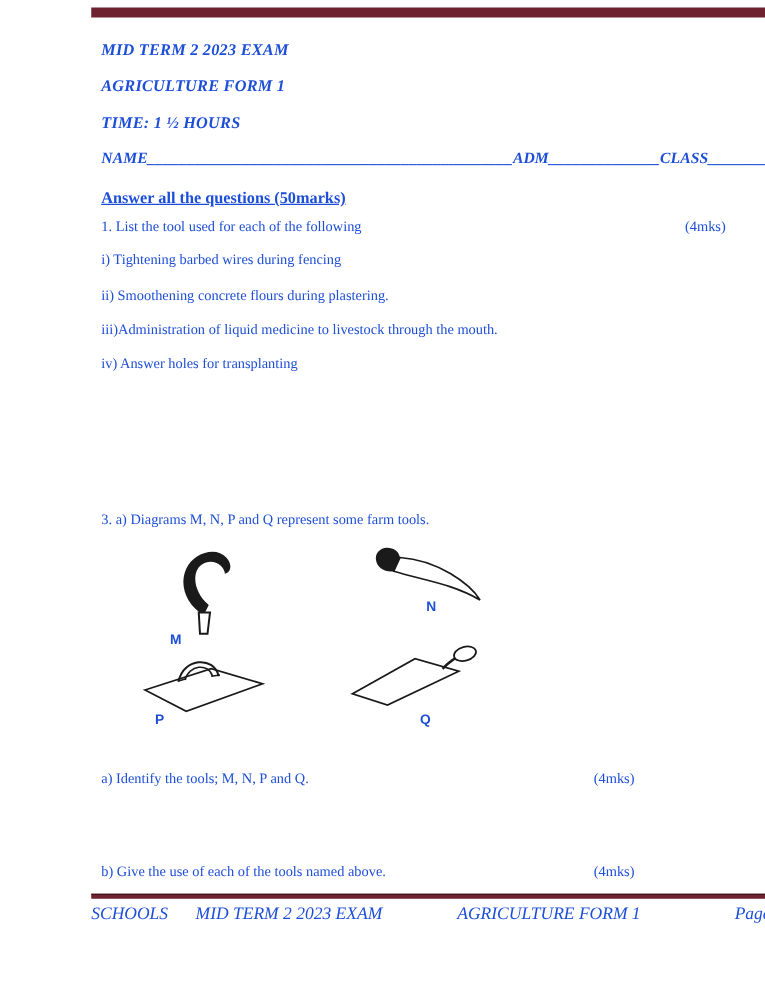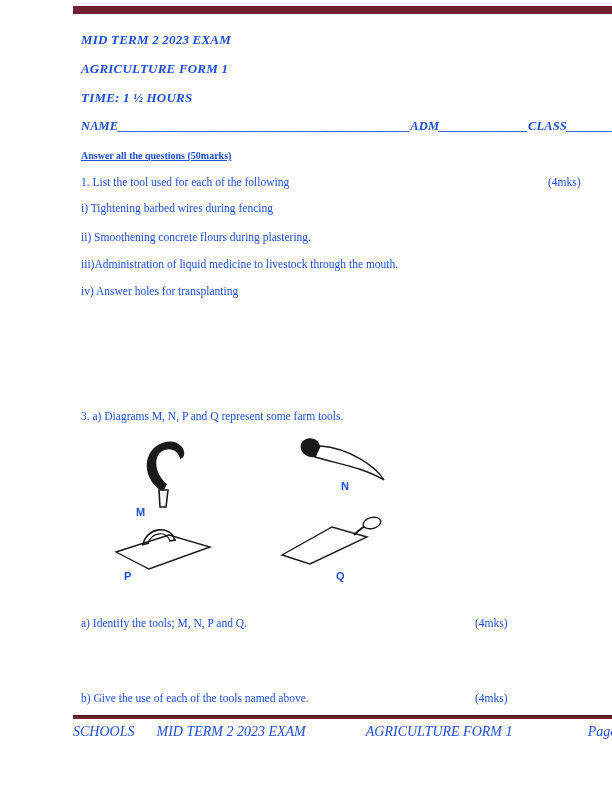--- a/index.html
+++ b/index.html
@@ -3,21 +3,21 @@
 <meta charset="utf-8">
 <style>
   html,body{margin:0;padding:0;background:#ffffff;}
   .page{
     position:relative;width:612px;height:792px;background:#ffffff;
     font-family:"Liberation Serif", serif;color:#1d4ed8;overflow:hidden;margin-left:43px;
   }
   .topbar{position:absolute;left:30px;right:24px;top:6px;height:8px;background:#6e2230;}
   .hline{position:absolute;left:38px;font-weight:bold;font-style:italic;font-size:13px;letter-spacing:.2px;white-space:nowrap;}
   .nameline{position:absolute;left:38px;top:119px;font-weight:bold;font-style:italic;font-size:12.5px;white-space:nowrap;letter-spacing:.1px;text-align:center;}
-  .instructions{position:absolute;left:38px;top:150px;font-weight:bold;font-size:10px;text-decoration:underline;}
+  .instructions{position:absolute;left:38px;top:150px;font-weight:bold;font-size:13px;text-decoration:underline;}
   .body-line{position:absolute;left:38px;right:37px;font-size:11.5px;white-space:nowrap;}
   .marks{position:absolute;top:0;font-size:11.5px;text-align:center;}
   .marks-far{left:467px;}
   .marks-mid{left:430px;}
   .marks-near{left:394px;}
   .tool{position:absolute;}
   .tool-label{position:absolute;font-family:"Liberation Sans", sans-serif;font-weight:bold;font-size:11px;}
   .rule-footer{position:absolute;left:30px;right:24px;top:715px;height:3px;background:#6e2230;border-top:1px solid #40121b;}
   .footer{position:absolute;left:30px;right:28px;top:724px;display:flex;align-items:baseline;
     font-style:italic;font-weight:normal;font-size:14px;}

